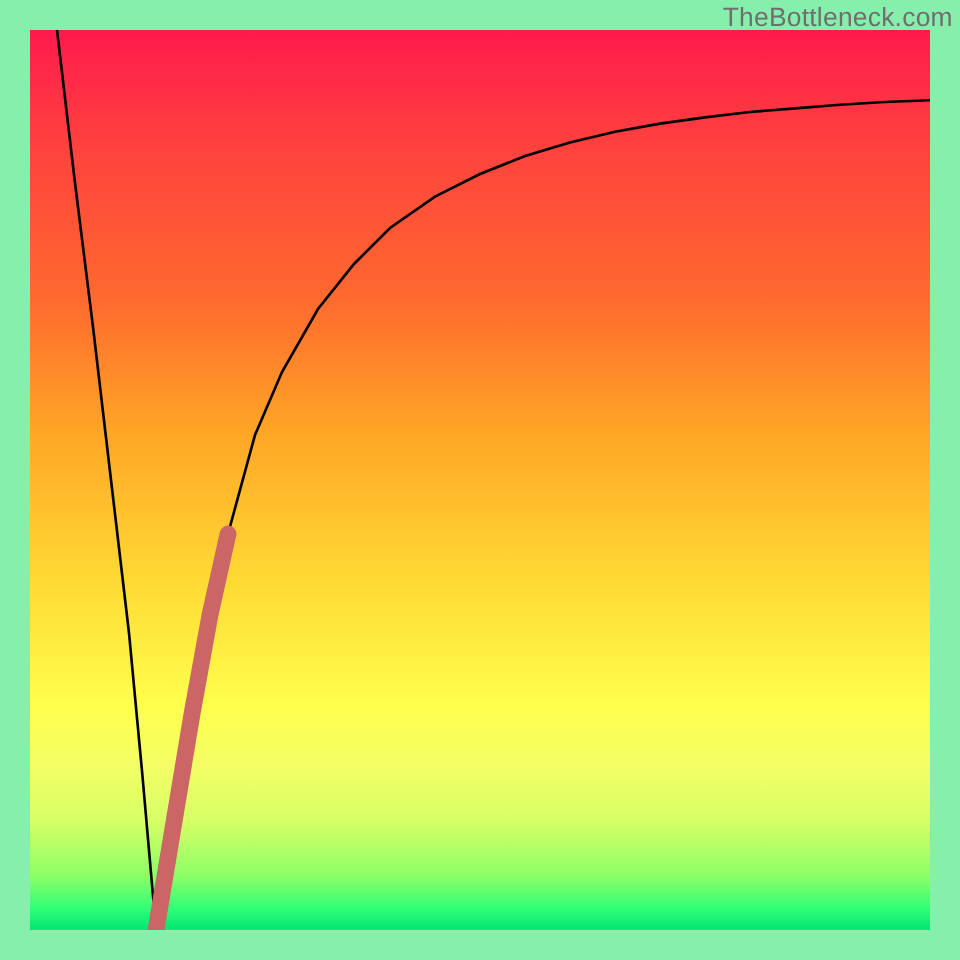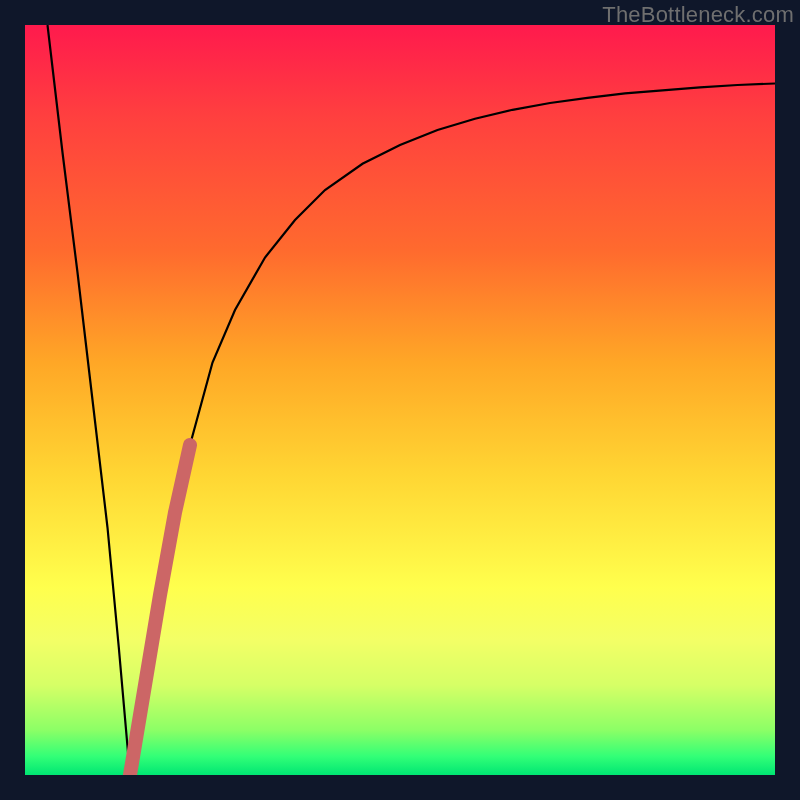--- a/index.html
+++ b/index.html
@@ -9,21 +9,21 @@
     height: 800px;
     background: #000;
     overflow: hidden;
   }
   .frame {
     position: absolute;
     left: 0;
     top: 0;
     width: 800px;
     height: 800px;
-    background: #0f172a;
+    background: #86efac;
   }
   .plot {
     position: absolute;
     left: 25px;
     top: 25px;
     width: 750px;
     height: 750px;
     background: linear-gradient(to bottom,
       #ff1a4d 0%,
       #ff3f3f 12%,

